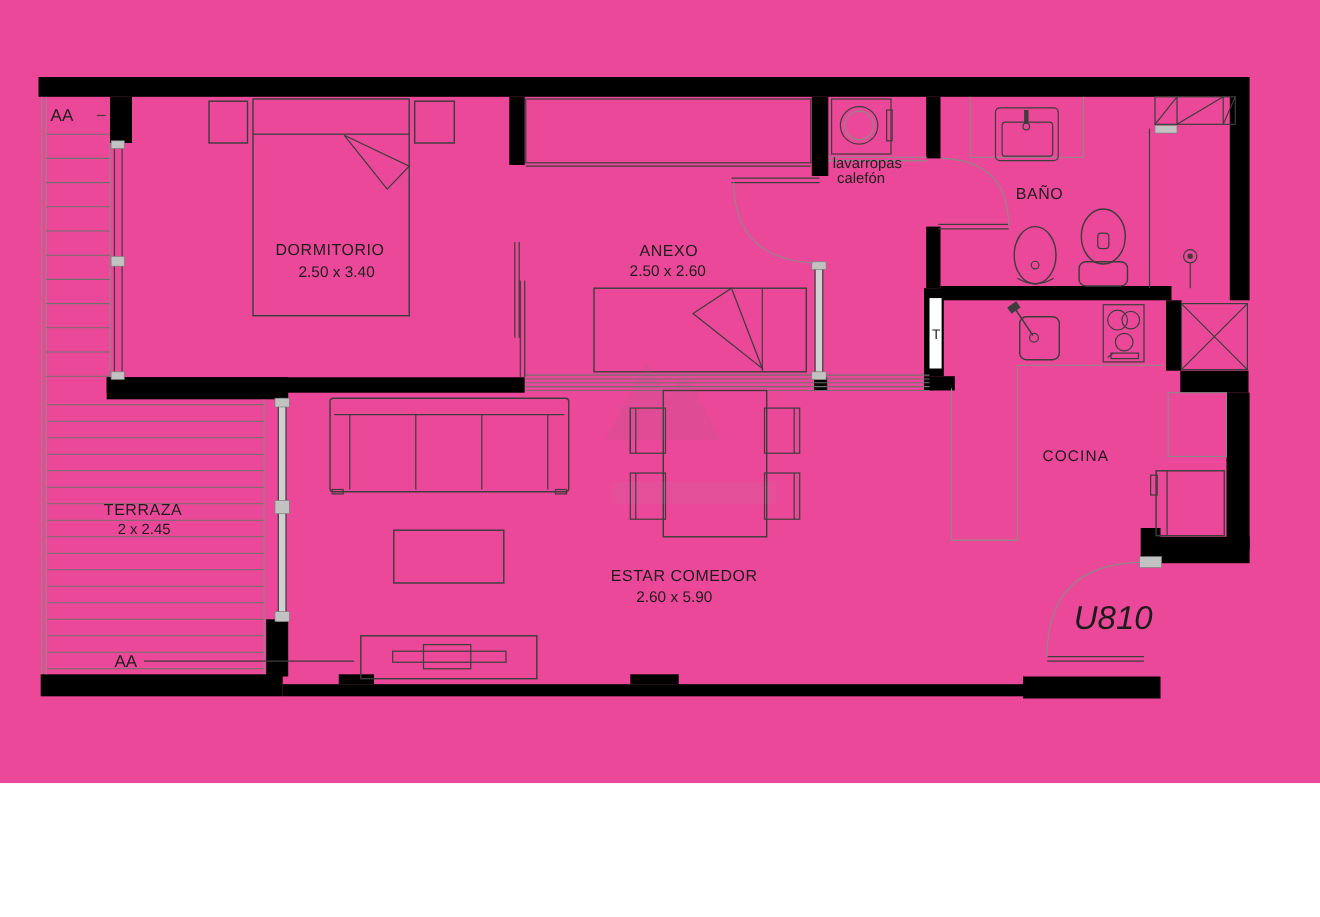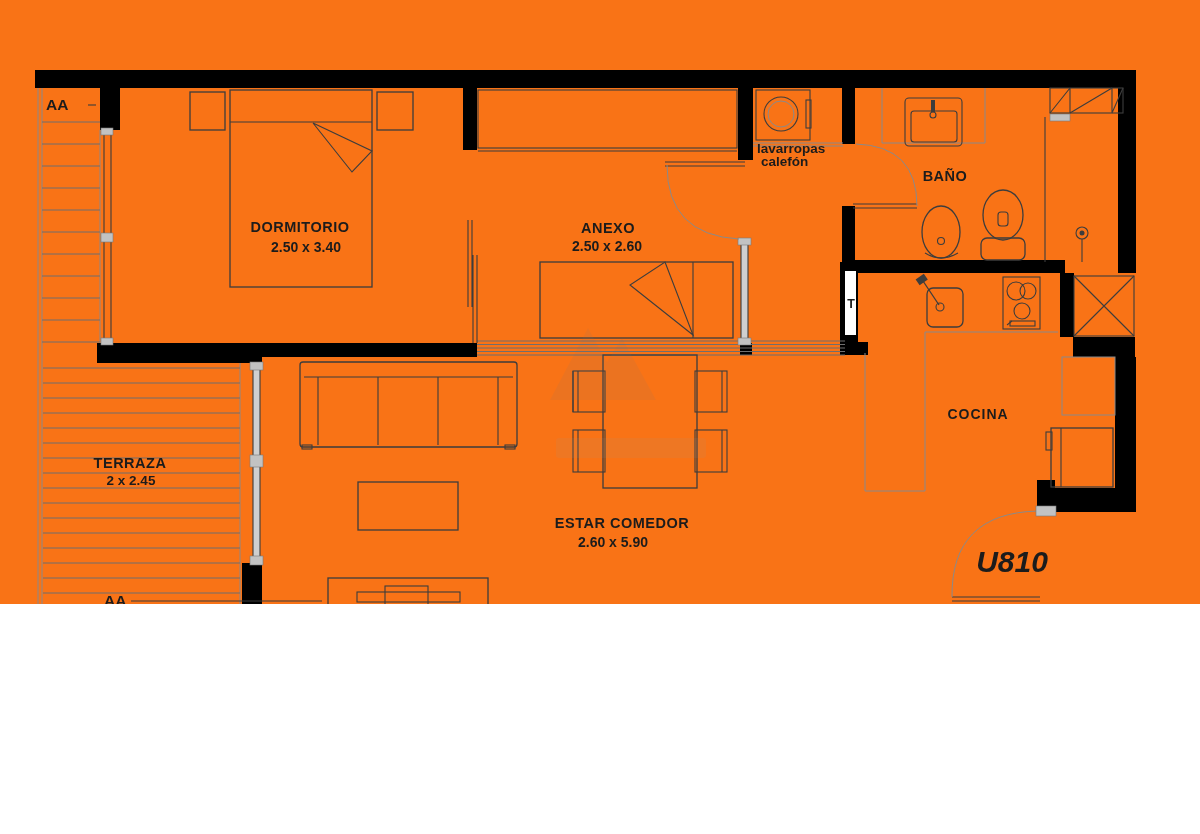--- a/index.html
+++ b/index.html
@@ -1,16 +1,16 @@
 <!DOCTYPE html>
 <html><head>
 <meta charset="utf-8">
 <style>
   html,body{margin:0;padding:0;background:#ffffff;}
-  #stage{position:relative;width:1200px;height:604px;background:#f97316;overflow:hidden;font-weight:bold;}
+  #stage{position:relative;width:1200px;height:712px;background:#ec4899;overflow:hidden;}
   svg{display:block}
   .w{fill:#000000;stroke:none}
   .f{fill:none;stroke:#3d3d3d;stroke-width:1.3}
   .f2{fill:none;stroke:#3d3d3d;stroke-width:1.1}
   .fl{fill:none;stroke:#8a8a8a;stroke-width:1}
   .slat{fill:none;stroke:#6f6f6f;stroke-width:1}
   .cap{fill:#c2c2c2;stroke:#7a7a7a;stroke-width:.6}
   .glass{fill:#cfcfcf}
   .t{font-family:"Liberation Sans","DejaVu Sans",sans-serif;fill:#1c1c1c}
   .mid{text-anchor:middle}

